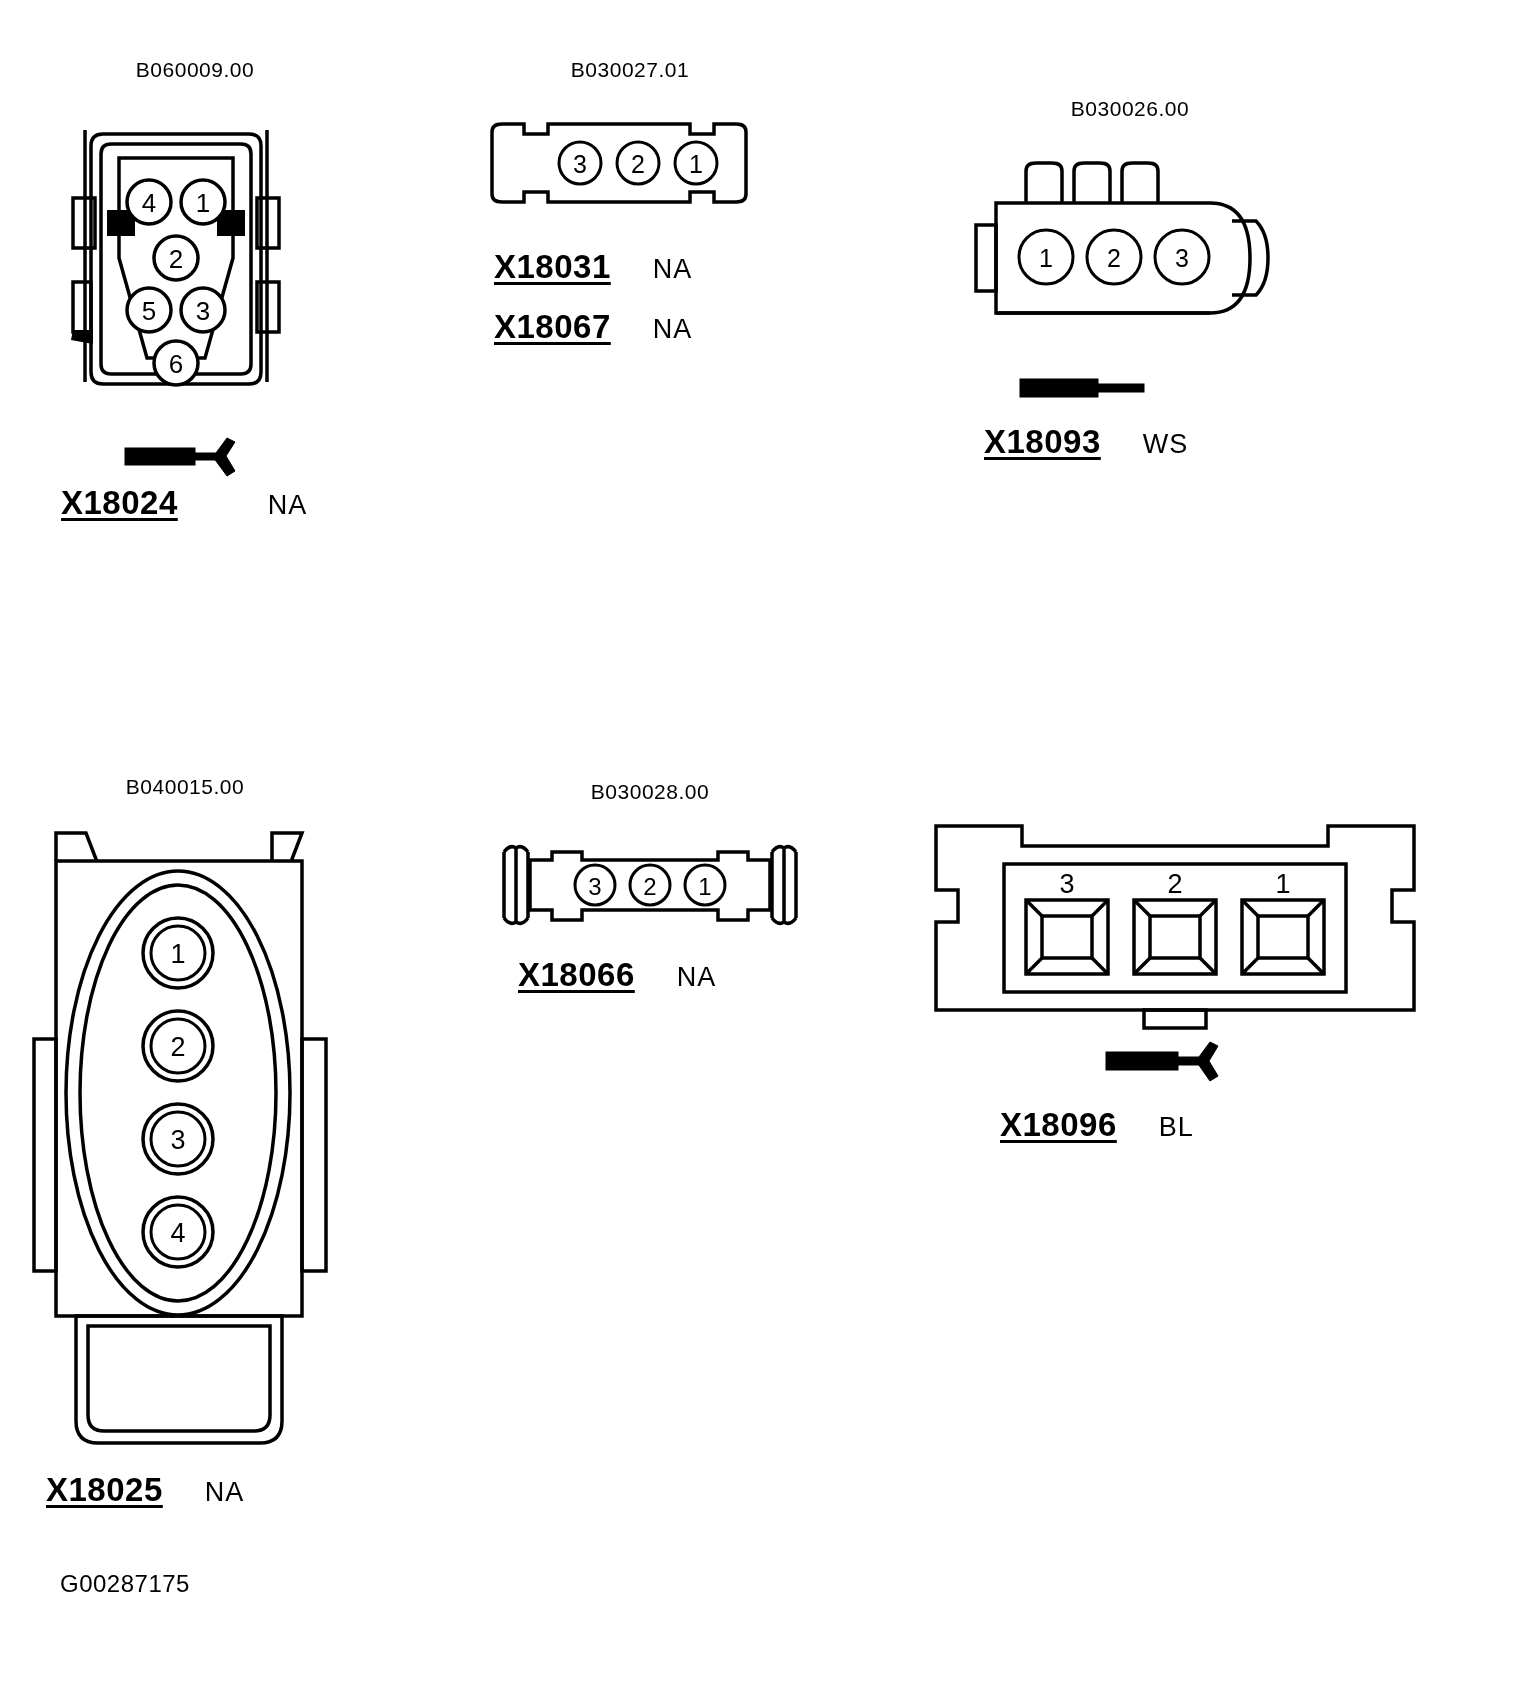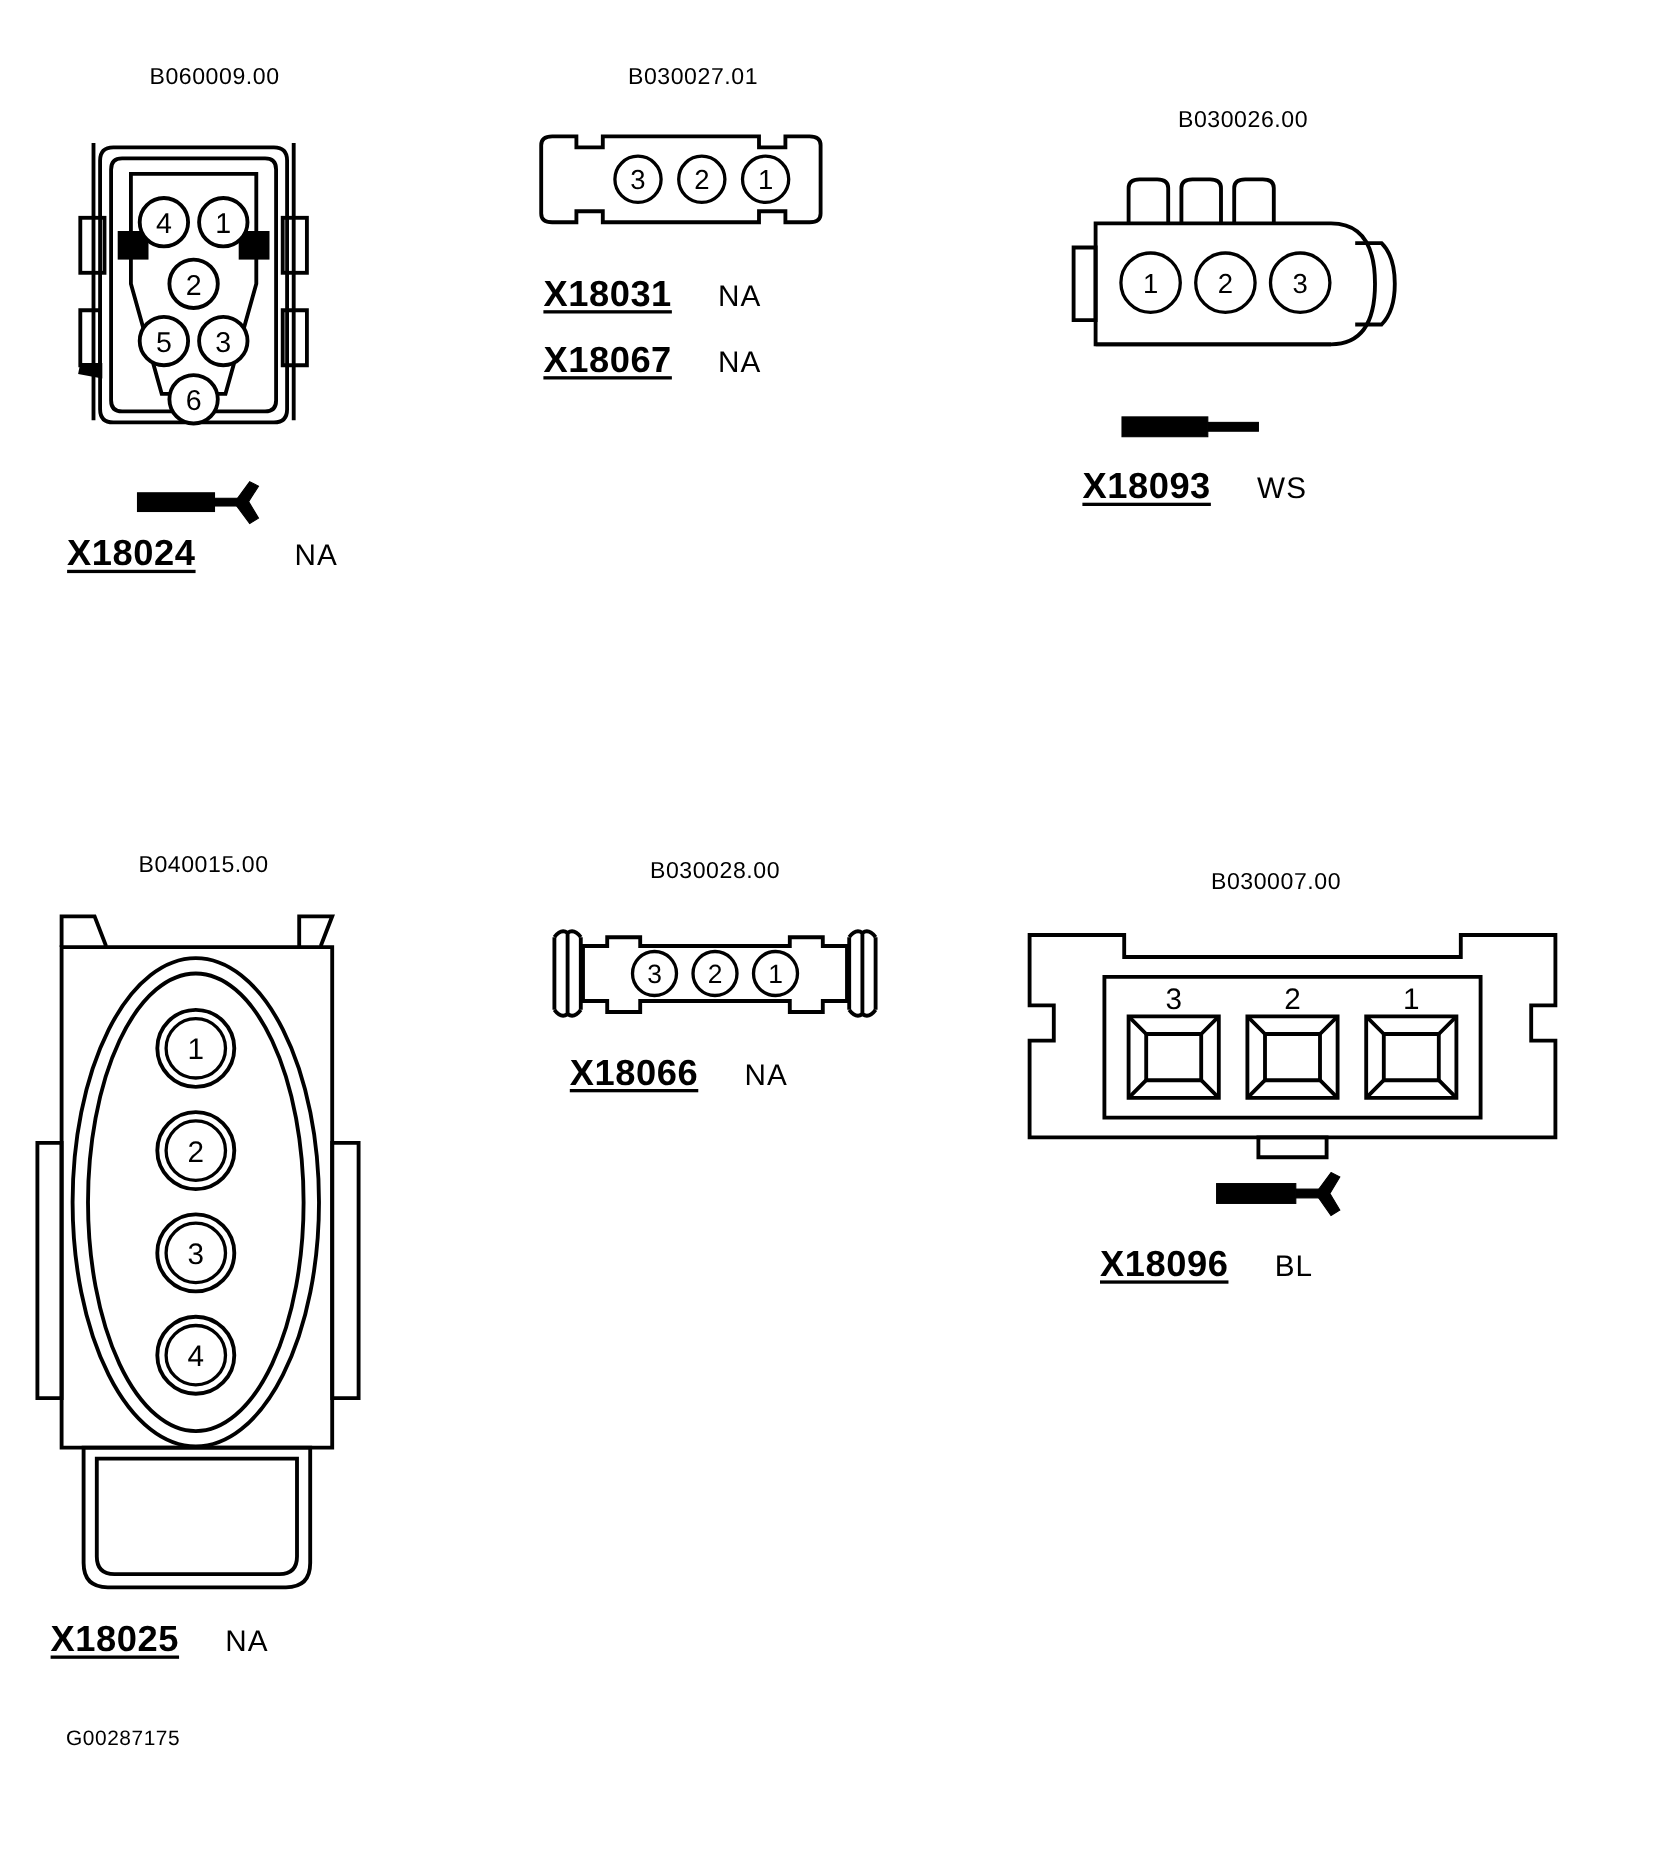--- a/index.html
+++ b/index.html
@@ -39,21 +39,21 @@
     text-decoration: underline;
     text-underline-offset: 4px;
   }
   .conn-color {
     font-size: 27px;
     margin-left: 42px;
     letter-spacing: 1px;
   }
   .figure-id {
     position: absolute;
-    font-size: 19px;
+    font-size: 24px;
     letter-spacing: 0.5px;
   }
   svg { display: block; }
   svg text {
     font-family: "Liberation Sans", sans-serif;
     fill: #000;
   }
 </style>
 </head>
 <body>
@@ -261,21 +261,20 @@
     </g>
   </svg>
 
   <div class="label-row" style="margin-top:16px; margin-left:28px;">
     <span class="conn-id">X18066</span>
     <span class="conn-color">NA</span>
   </div>
 </div>
 
 <div class="connector-block" style="left:930px; top:790px;">
-  <div class="part-code" style="width:460px;">B030007.00</div>
 
   <svg class="svg-wrap" width="490" height="230" viewBox="0 0 490 230" style="margin-top:12px;">
     <g fill="none" stroke="#000" stroke-width="3.5">
 
       <path d="M6 24 L92 24 L92 44 L398 44 L398 24 L484 24 L484 88 L462 88 L462 120 L484 120 L484 208 L6 208 L6 120 L28 120 L28 88 L6 88 Z"></path>
 
       <path d="M74 62 L416 62 L416 190 L74 190 Z"></path>
 
       <path d="M214 208 L276 208 L276 226 L214 226 Z"></path>
 

